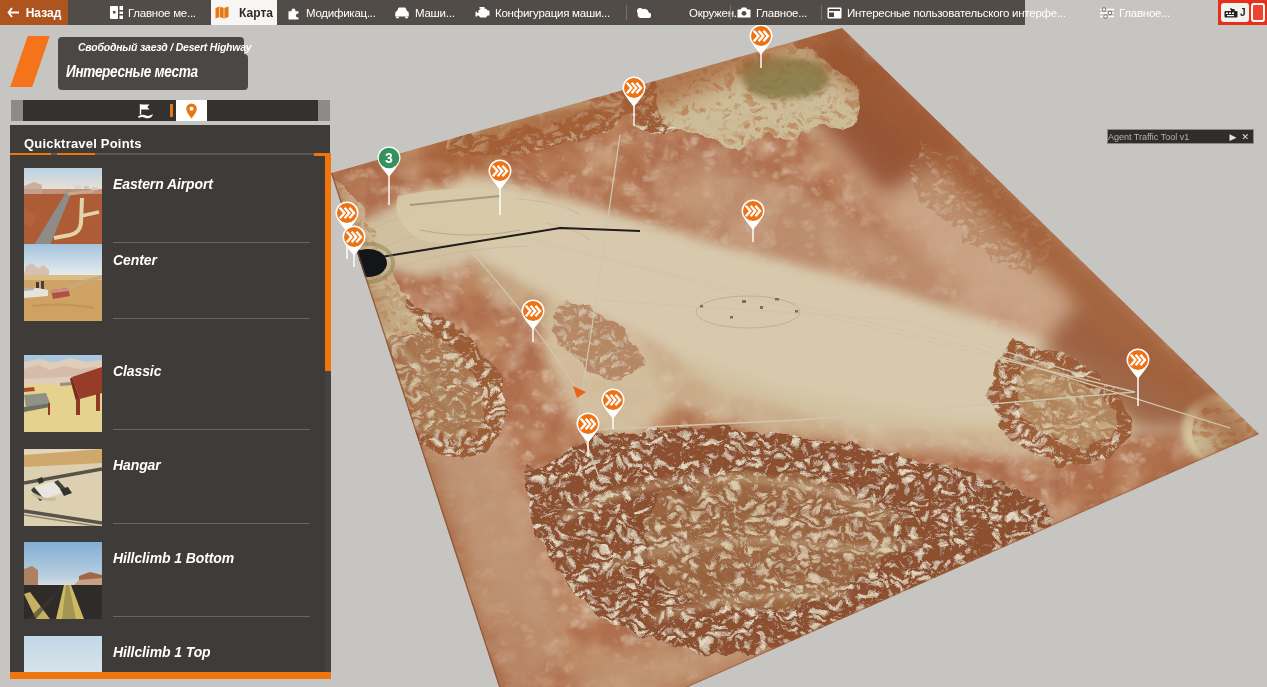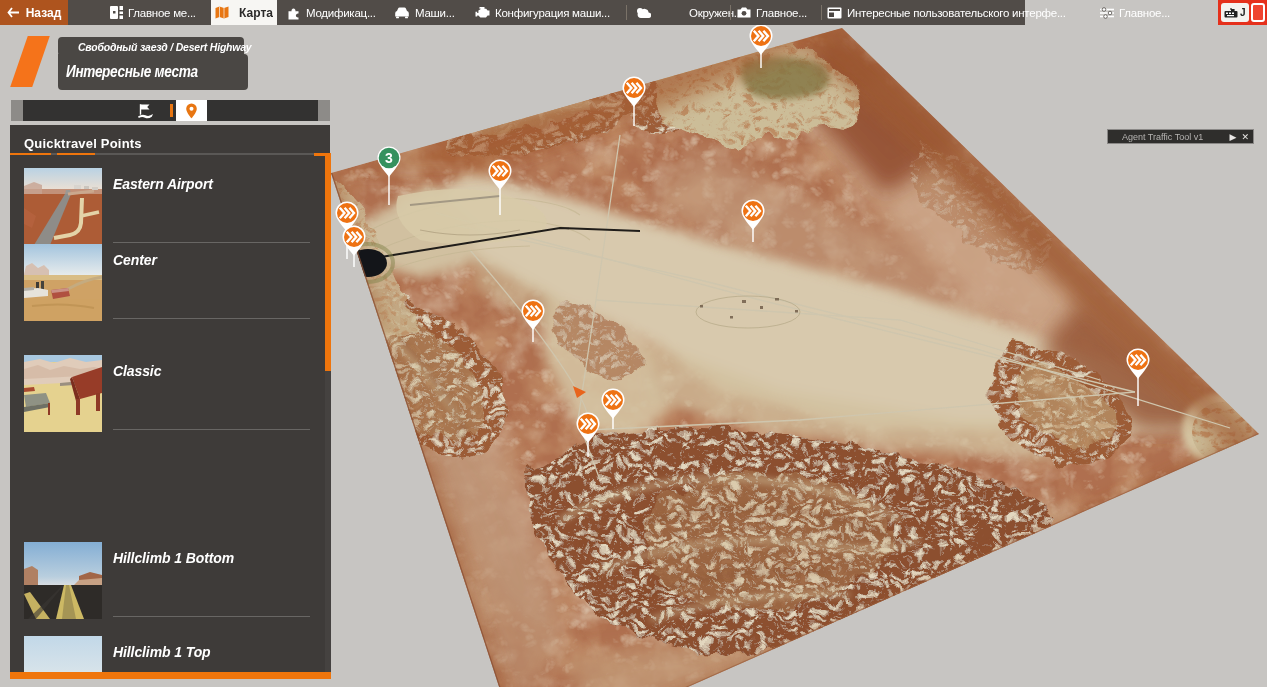--- a/index.html
+++ b/index.html
@@ -32,21 +32,21 @@
 #phead-line{position:absolute;left:0px;top:28px;width:320px;height:2px;background:#5a5856;}
 .item{position:absolute;left:0;width:320px;height:93px;padding-left:6px;}
 .item .th{position:absolute;left:14px;top:0;width:78px;height:77px;}
 .item .nm{position:absolute;left:103px;top:8px;color:#fff;font-size:14px;font-style:italic;font-weight:bold;letter-spacing:-0.1px;}
 .item .sep{position:absolute;left:103px;top:74px;width:197px;height:1px;background:rgba(255,255,255,0.22);}
 #scrollthumb{position:absolute;left:325px;top:153px;width:6px;height:218px;background:#ef750c;z-index:21;}
 #scrollcap{position:absolute;left:314px;top:153px;width:17px;height:3px;background:#ef750c;z-index:21;}
 #bottombar{position:absolute;left:10px;top:672px;width:321px;height:7px;background:#ef750c;z-index:21;}
 
 #agent{position:absolute;left:1107px;top:129px;width:147px;height:15px;background:#2f2e2c;border:1px solid #8a8886;box-sizing:border-box;z-index:10;display:flex;align-items:center;color:#b5b3b1;font-size:9px;}
-#agent .t{padding-left:14px;flex:1;}
+#agent .t{padding-left:0;flex:1;}
 #agent .ic{color:#e8e6e4;font-size:9px;padding-right:5px;}
 </style>
 </head>
 <body>
 <svg id="map" viewBox="0 0 1267 687" xmlns="http://www.w3.org/2000/svg">
 <defs>
   <clipPath id="terr">
         <polygon points="842,28 1259,434 523,760 331,173"></polygon>
       </clipPath>
   <filter id="marbleL" x="-5%" y="-5%" width="110%" height="110%">
@@ -511,20 +511,38 @@
       <rect x="72" y="38" width="4" height="18" fill="#8e3a26"></rect>
       <polygon points="0,40 22,38 26,48 2,52" fill="#8f9284"></polygon>
       <polygon points="0,52 26,48 26,52 0,57" fill="#6e7065"></polygon>
       <polygon points="0,33 10,32 11,36 0,37" fill="#a84a30"></polygon>
       <rect x="24" y="48" width="2" height="12" fill="#8e3a26"></rect>
     </svg>
     <div class="nm">Classic</div>
       <div class="sep"></div>
   </div>
 
+  <div class="item" style="top:323.5px;">
+    <svg class="th" viewBox="0 0 78 77">
+      <rect width="78" height="77" fill="#ddd0b0"></rect>
+      <rect width="78" height="6" fill="#e4d6bc"></rect>
+      <polygon points="0,6 78,0 78,14 0,18" fill="#cfa96c"></polygon>
+      <path d="M0 34 L78 20" stroke="#57524a" stroke-width="3.5" fill="none"></path>
+      <path d="M0 62 L78 74" stroke="#57524a" stroke-width="3.5" fill="none"></path>
+      <path d="M0 66 L78 78" stroke="#8e8676" stroke-width="1.5" fill="none"></path>
+      <polygon points="10,38 34,31 44,42 20,50" fill="#e9e6df"></polygon>
+      <polygon points="10,38 20,50 16,52 7,41" fill="#3c3a36"></polygon>
+      <polygon points="34,31 44,42 40,44 30,33" fill="#44413c"></polygon>
+      <polygon points="13,30 18,28 20,33 15,35" fill="#35332f"></polygon>
+      <polygon points="36,40 44,38 48,44 40,47" fill="#35332f"></polygon>
+      <path d="M9 45 Q20 52 32 50" stroke="#c9bc9a" stroke-width="3" fill="none"></path>
+    </svg>
+    <div class="nm">Hangar</div>
+      <div class="sep"></div>
+  </div>
 
   <div class="item" style="top:417px;">
     <svg class="th" viewBox="0 0 78 77">
       <defs>
           <linearGradient id="sky5" x1="0" y1="0" x2="0" y2="1">
             <stop offset="0" stop-color="#84aed4"></stop>
             <stop offset="0.8" stop-color="#b8cede"></stop>
             <stop offset="1" stop-color="#d8dde2"></stop>
           </linearGradient>
         </defs>

